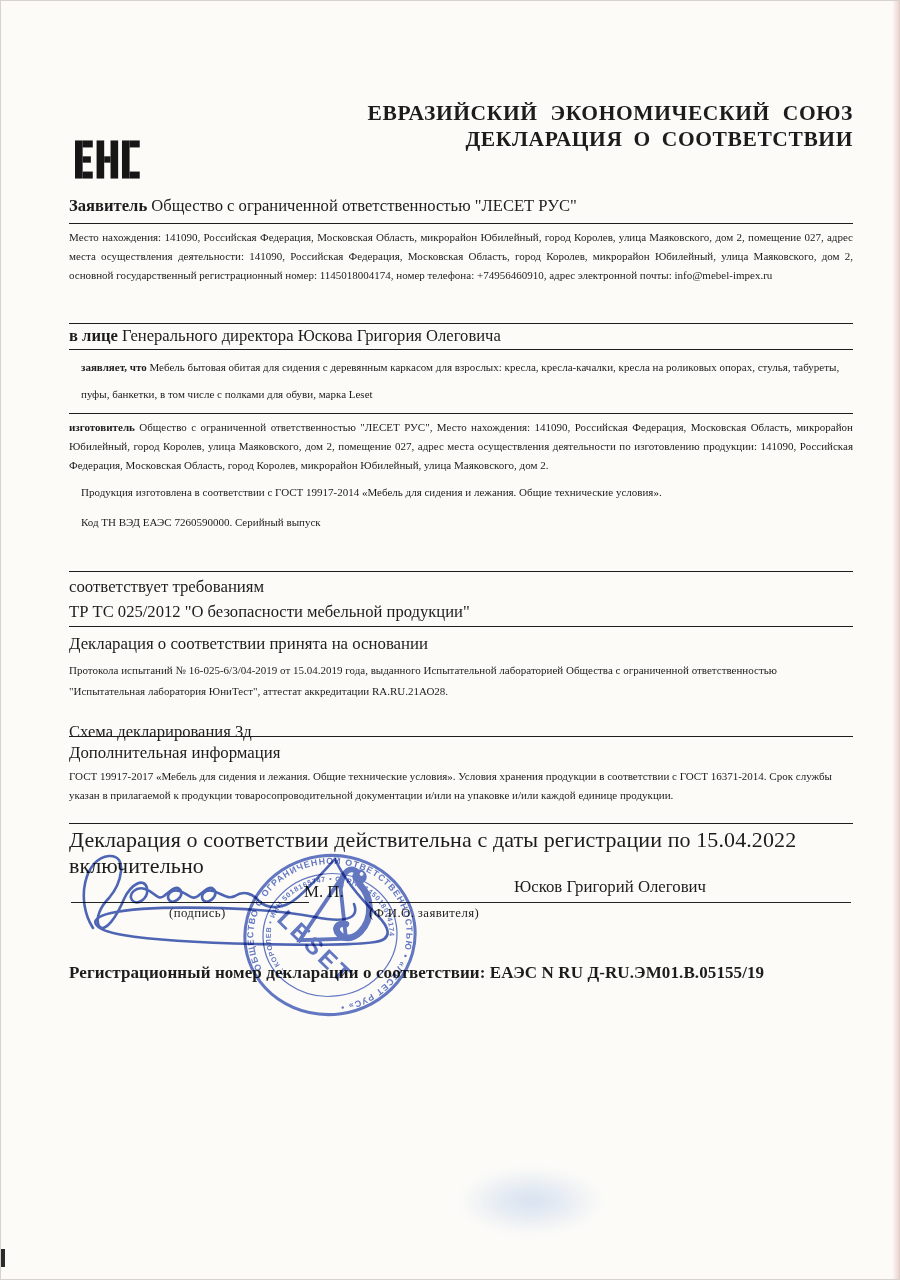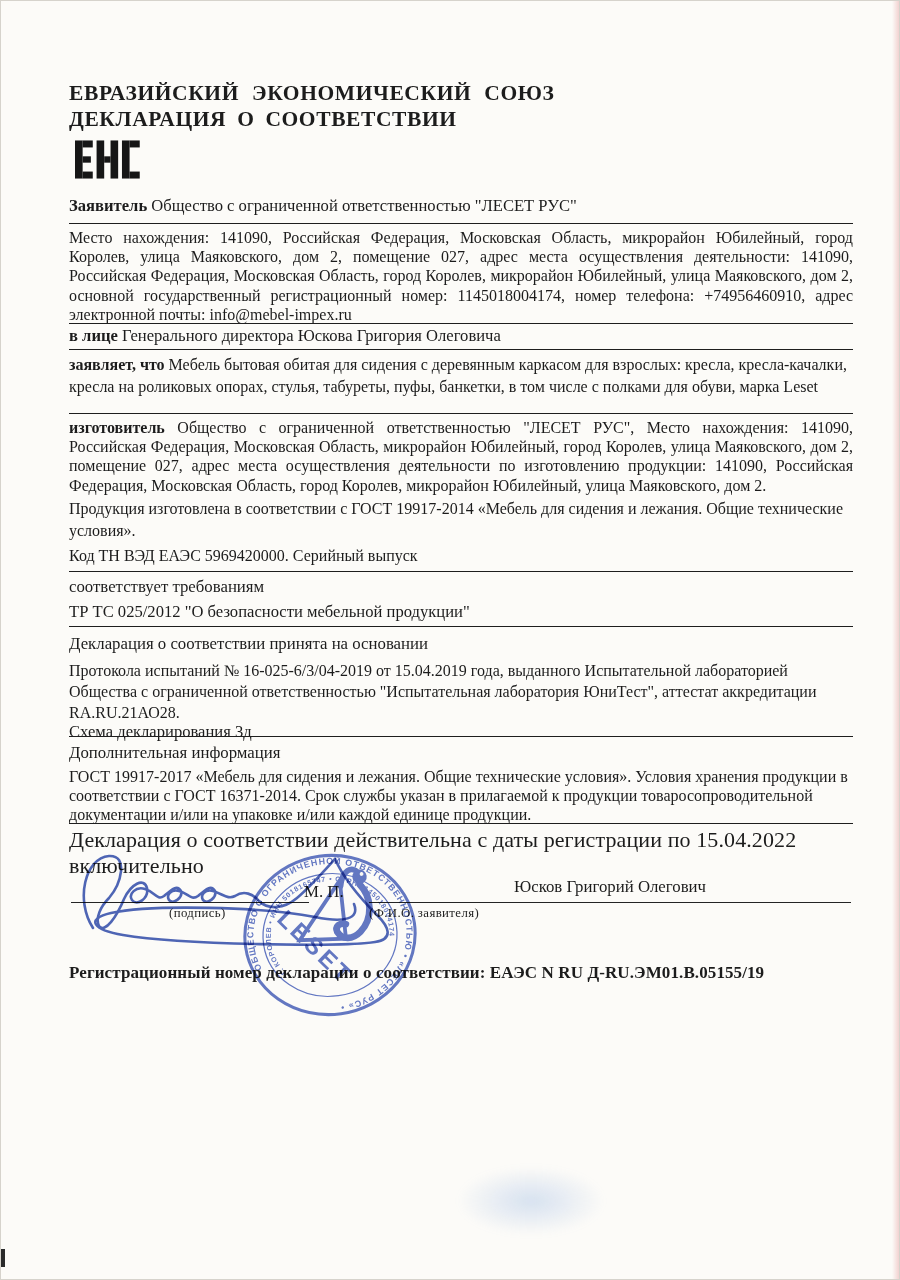--- a/index.html
+++ b/index.html
@@ -15,29 +15,29 @@
     box-sizing:border-box;
   }
   
   .edge-tint{position:absolute;top:0;right:0;width:7px;height:100%;
     background:linear-gradient(to left, rgba(233,176,176,.55), rgba(233,176,176,0));}
   .corner-mark{position:absolute;left:0;top:1248px;width:4px;height:18px;background:#2a2a2a;}
   .smudge{position:absolute;left:455px;top:1165px;width:150px;height:70px;border-radius:50%;
     background:radial-gradient(ellipse at center, rgba(120,160,220,.28), rgba(120,160,220,0) 70%);
     filter:blur(3px);}
   .abs{position:absolute;left:68px;width:784px;}
-  .title{font-weight:700;text-align:left;font-size:21.5px;letter-spacing:.6px;}
+  .title{font-weight:700;text-align:right;font-size:21.5px;letter-spacing:.6px;margin-top:20px;}
   .t1{top:80px;word-spacing:7px;}
   .t2{top:106px;word-spacing:5px;}
   .eac{position:absolute;left:74px;top:127px;width:66px;height:63px;}
   .row{font-size:16.6px;line-height:20px;}
   .b{font-weight:700;}
-  .para{font-size:16px;text-align:justify;}
+  .para{font-size:11px;text-align:justify;}
   .lh19{line-height:19.2px;}
-  .lh20{line-height:22px;}
+  .lh20{line-height:27px;margin-left:12px;}
   .lh21{line-height:21px;}
   .rule{position:absolute;left:68px;width:784px;border-top:1.7px solid #1e1e1e;height:0;}
   .heading{font-size:16.8px;font-weight:400;}
   .nj{text-align:left;}
   .validity{font-size:22px;font-weight:400;letter-spacing:.1px;}
   .sig-line{position:absolute;border-top:1.7px solid #242424;height:0;}
   .caption{position:absolute;font-size:12.8px;text-align:left;letter-spacing:.4px;color:#222;}
   .mp{position:absolute;left:303px;top:881px;font-size:16.8px;}
   .name{position:absolute;left:368px;width:482px;top:876px;text-align:center;font-size:16.8px;}
   .reg{font-size:17px;font-weight:700;letter-spacing:.1px;}
@@ -94,21 +94,21 @@
     <span>Мебель бытовая обитая для сидения с деревянным каркасом для взрослых: кресла, кресла-качалки, кресла на роликовых опорах, стулья, табуреты, пуфы, банкетки, в том числе с полками для обуви, марка Leset</span>
   </div>
   <div class="rule" style="top:412px"></div>
 
   <div class="abs para lh19" style="top:417px">
     <div>
       <span class="b">изготовитель</span>
       <span>Общество с ограниченной ответственностью "ЛЕСЕТ РУС", Место нахождения: 141090, Российская Федерация, Московская Область, микрорайон Юбилейный, город Королев, улица Маяковского, дом 2, помещение 027, адрес места осуществления деятельности по изготовлению продукции: 141090, Российская Федерация, Московская Область, город Королев, микрорайон Юбилейный, улица Маяковского, дом 2.</span>
     </div>
     <div class="lh20 nj" style="margin-top:3px">Продукция изготовлена в соответствии с ГОСТ 19917-2014 «Мебель для сидения и лежания. Общие технические условия».</div>
-    <div class="lh20 nj" style="margin-top:3px">Код ТН ВЭД ЕАЭС 5969420000. Серийный выпуск</div>
+    <div class="lh20 nj" style="margin-top:3px">Код ТН ВЭД ЕАЭС 7260590000. Серийный выпуск</div>
   </div>
   <div class="rule" style="top:570px"></div>
 
   <div class="abs heading" style="top:576px">соответствует требованиям</div>
   <div class="abs row" style="top:601px">ТР ТС 025/2012 "О безопасности мебельной продукции"</div>
   <div class="rule" style="top:625px"></div>
 
   <div class="abs heading" style="top:633px">Декларация о соответствии принята на основании</div>
   <div class="abs para lh21 nj" style="top:659px">Протокола испытаний № 16-025-6/3/04-2019 от 15.04.2019 года, выданного Испытательной лабораторией Общества с ограниченной ответственностью "Испытательная лаборатория ЮниТест", аттестат аккредитации RA.RU.21АО28.</div>
   <div class="abs row" style="top:721px">Схема декларирования 3д</div>

